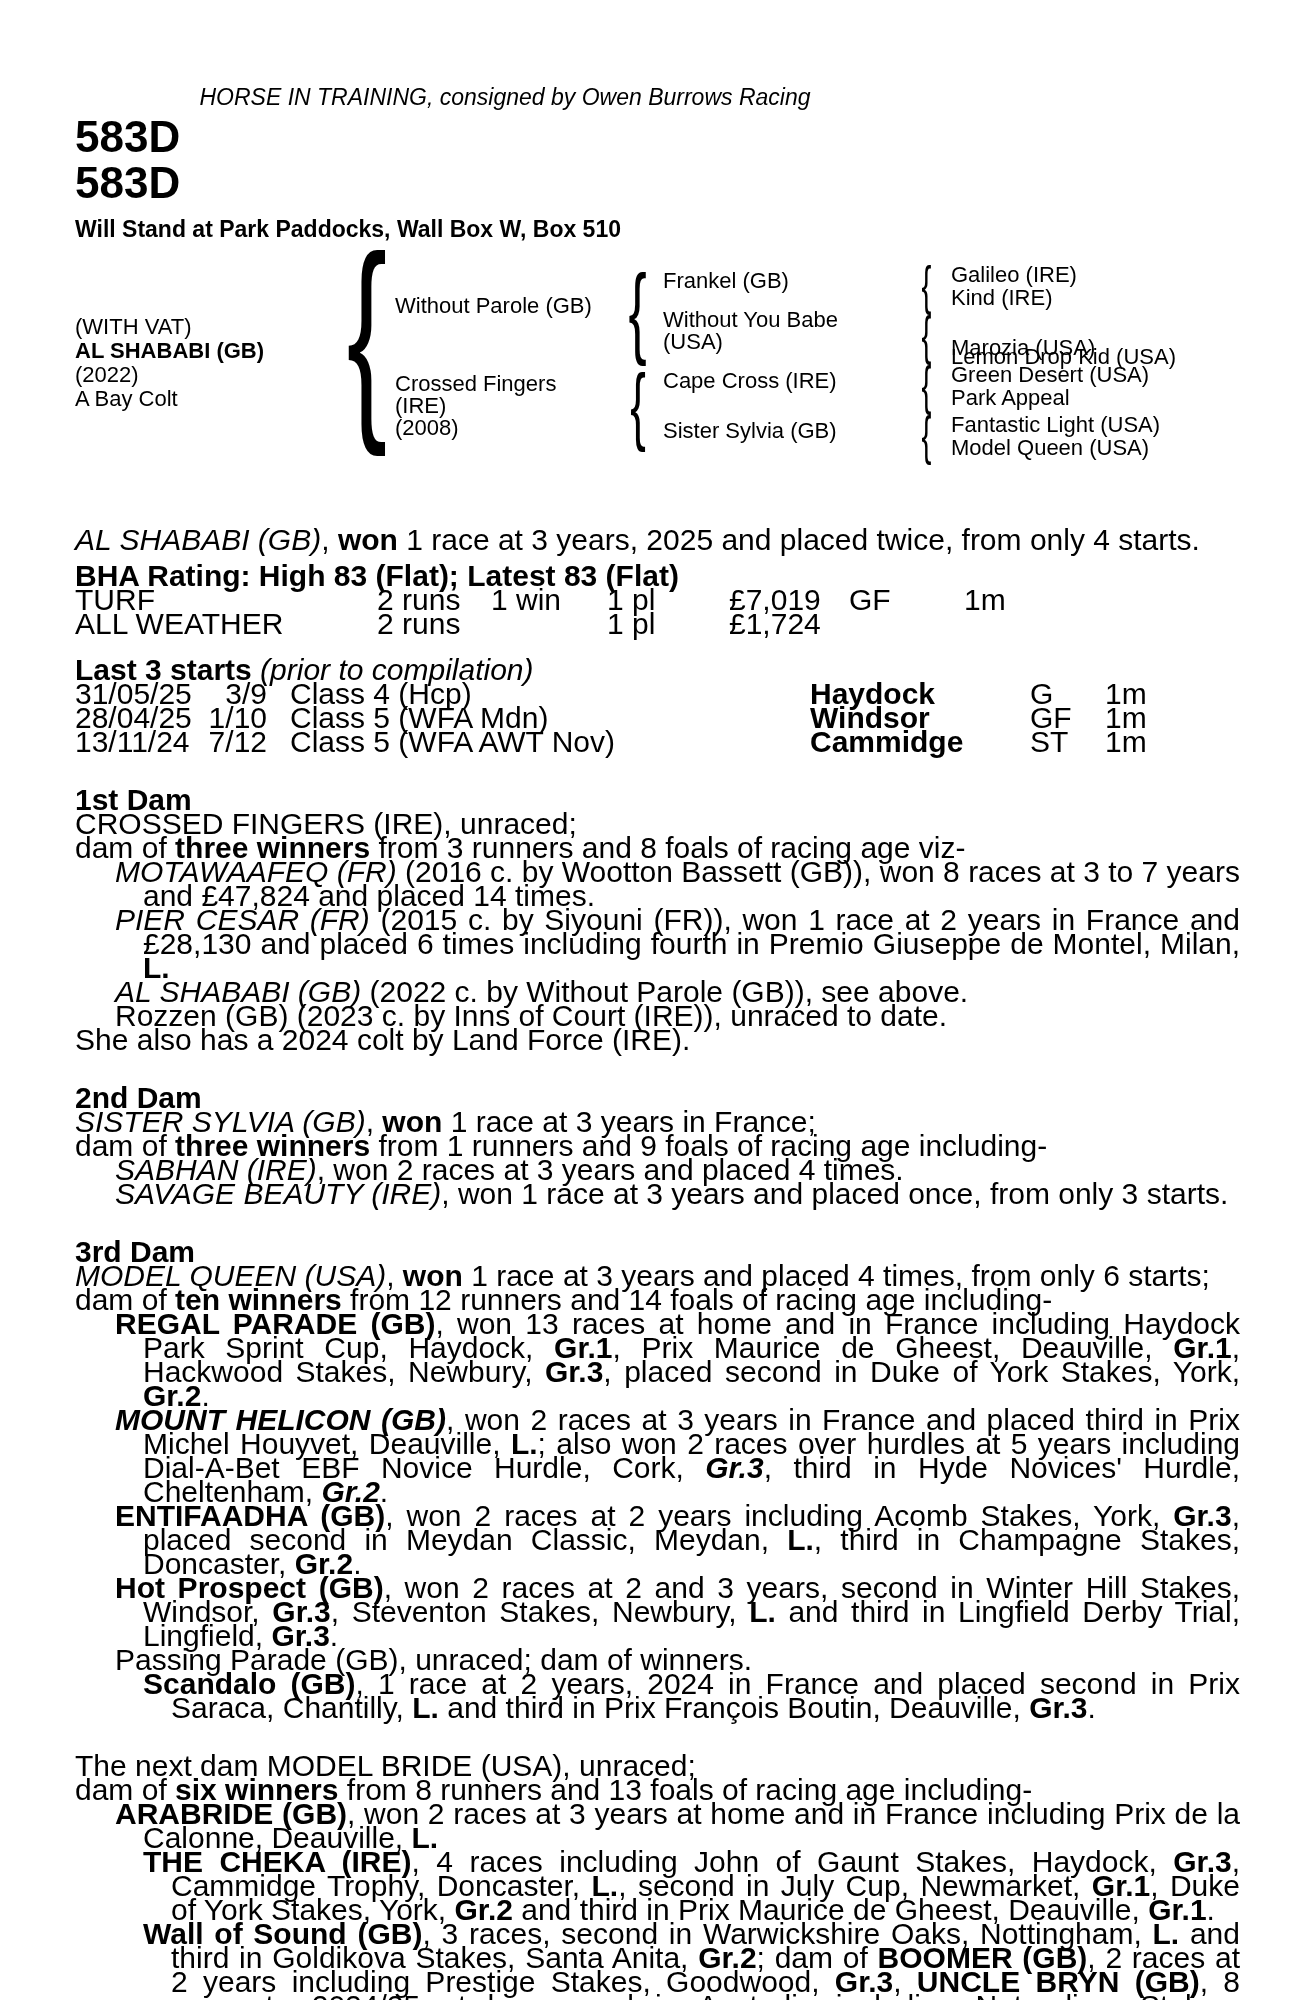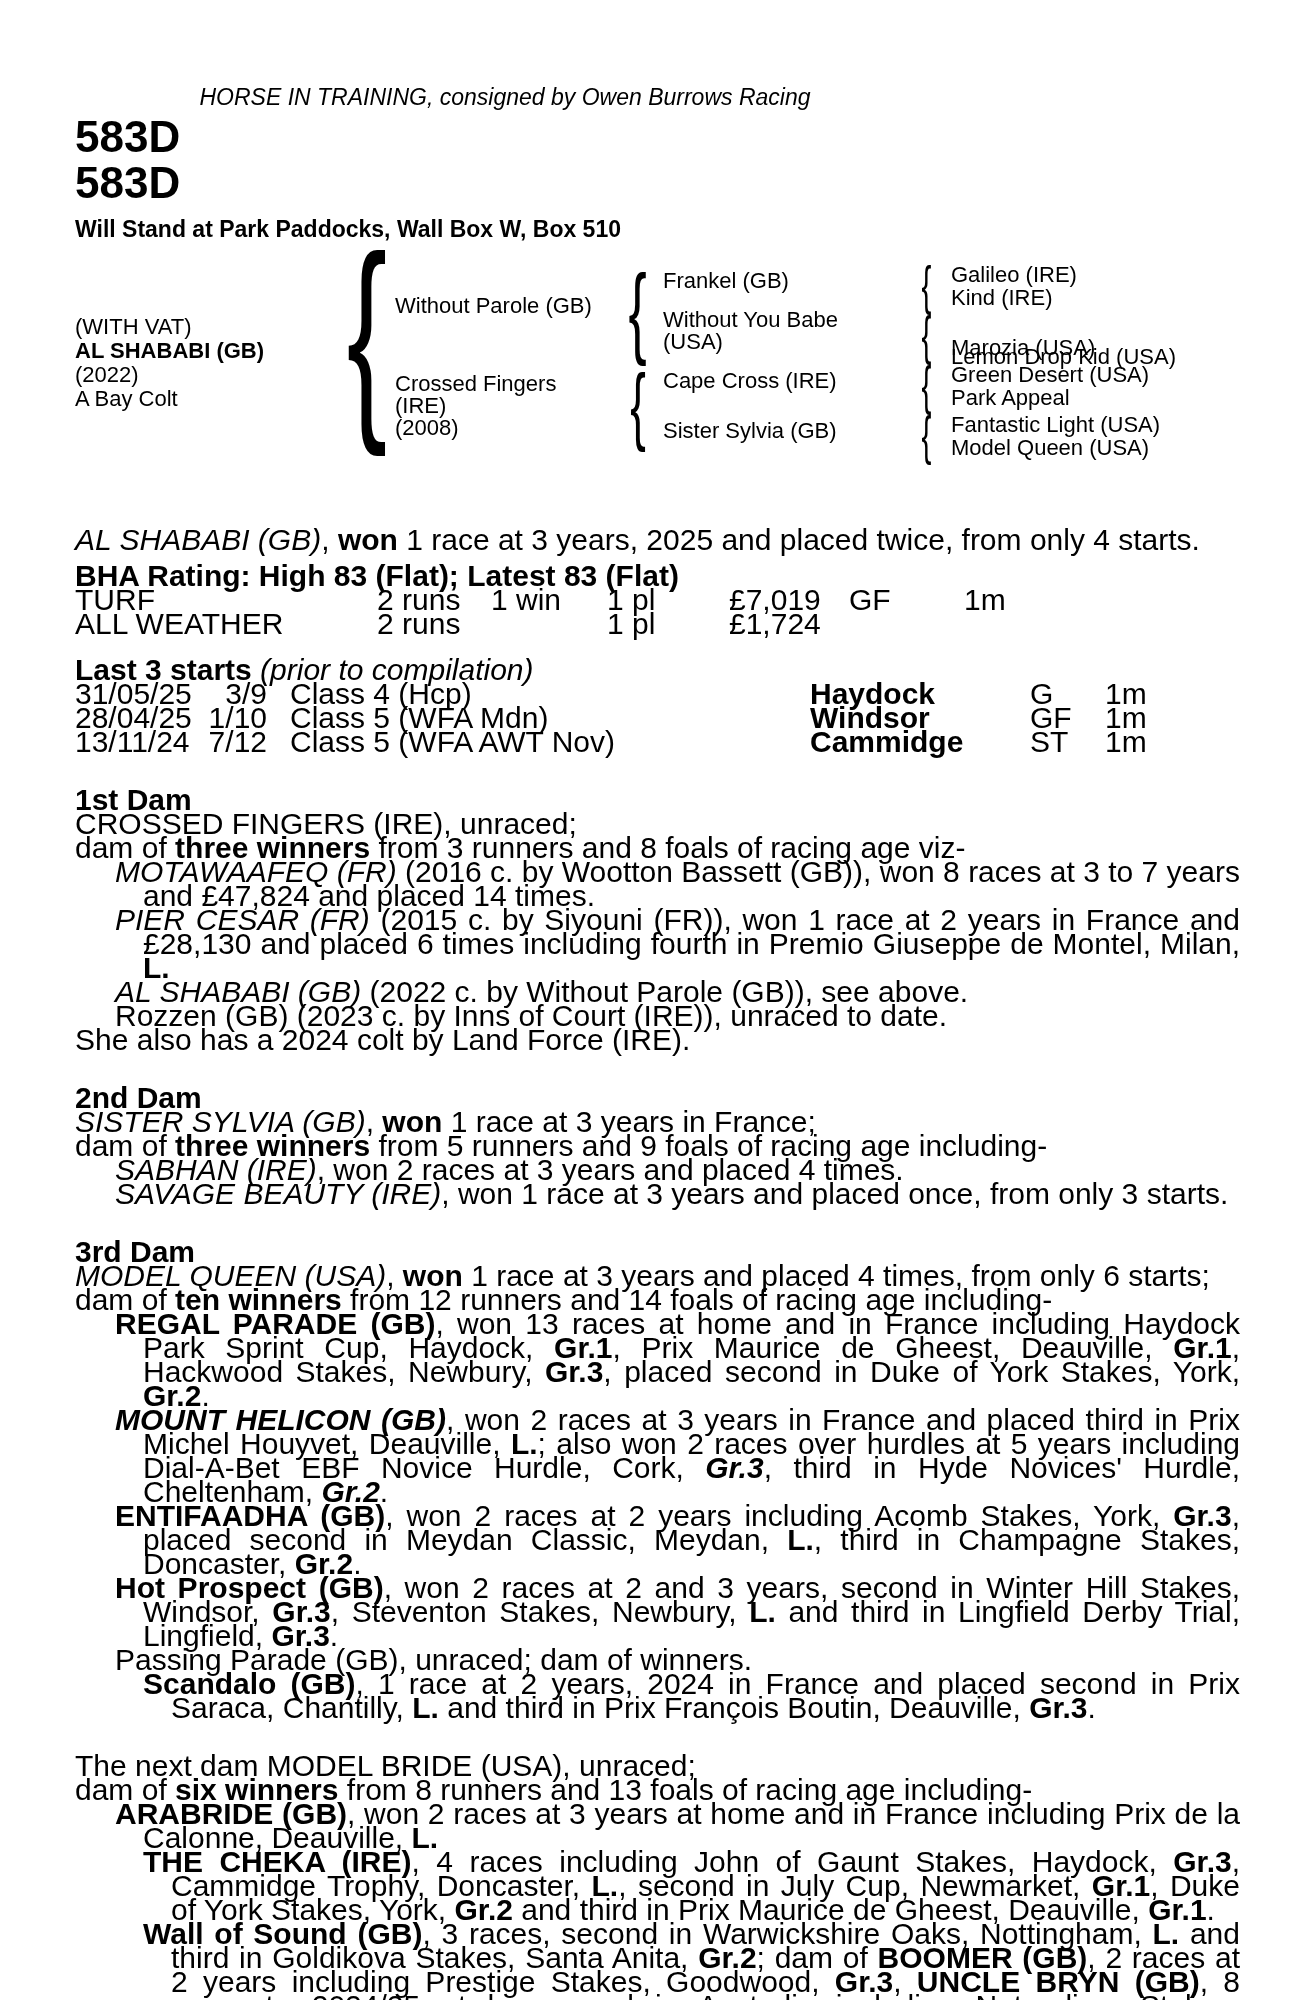--- a/index.html
+++ b/index.html
@@ -171,21 +171,21 @@
           <p class="para ind1"><span class="s-i">AL SHABABI (GB)</span><span class="s-r"> (2022 c. by Without Parole (GB)), see above.</span></p>
           <p class="para ind1"><span class="s-r">Rozzen (GB) (2023 c. by Inns of Court (IRE)), unraced to date.</span></p>
           <p class="para ind0"><span class="s-r">She also has a 2024 colt by Land Force (IRE).</span></p>
         </div>
     </div>
 
     <div class="section">
       <p class="sec-head">2nd Dam</p>
       <div>
           <p class="para ind0"><span class="s-i">SISTER SYLVIA (GB)</span><span class="s-r">, </span><span class="s-b">won</span><span class="s-r"> 1 race at 3 years in France;</span></p>
-          <p class="para ind0"><span class="s-r">dam of </span><span class="s-b">three winners</span><span class="s-r"> from 5 runners and 9 foals of racing age including-</span></p>
+          <p class="para ind0"><span class="s-r">dam of </span><span class="s-b">three winners</span><span class="s-r"> from 1 runners and 9 foals of racing age including-</span></p>
           <p class="para ind1"><span class="s-i">SABHAN (IRE)</span><span class="s-r">, won 2 races at 3 years and placed 4 times.</span></p>
           <p class="para ind1"><span class="s-i">SAVAGE BEAUTY (IRE)</span><span class="s-r">, won 1 race at 3 years and placed once, from only 3 starts.</span></p>
         </div>
     </div>
 
     <div class="section">
       <p class="sec-head">3rd Dam</p>
       <div>
           <p class="para ind0"><span class="s-i">MODEL QUEEN (USA)</span><span class="s-r">, </span><span class="s-b">won</span><span class="s-r"> 1 race at 3 years and placed 4 times, from only 6 starts;</span></p>
           <p class="para ind0"><span class="s-r">dam of </span><span class="s-b">ten winners</span><span class="s-r"> from 12 runners and 14 foals of racing age including-</span></p>

